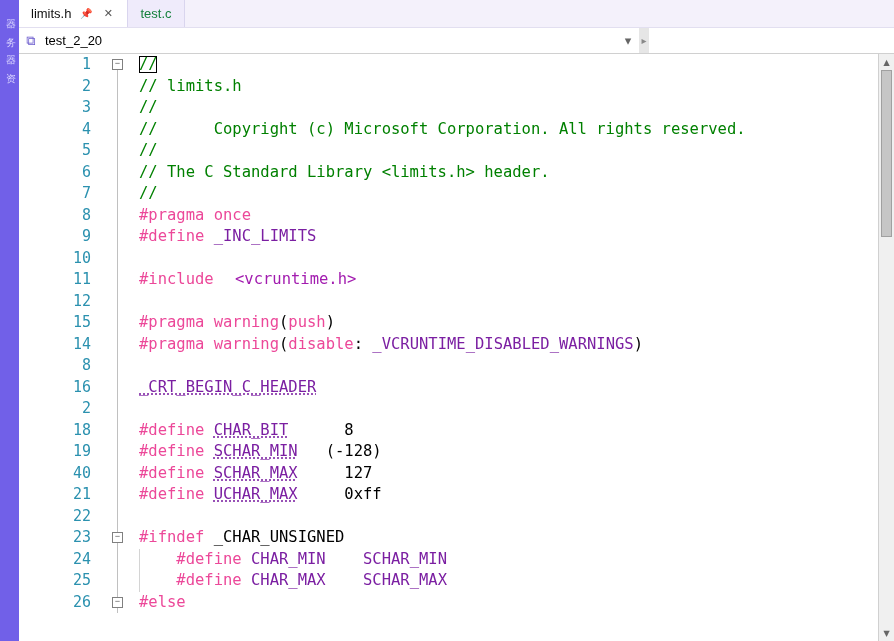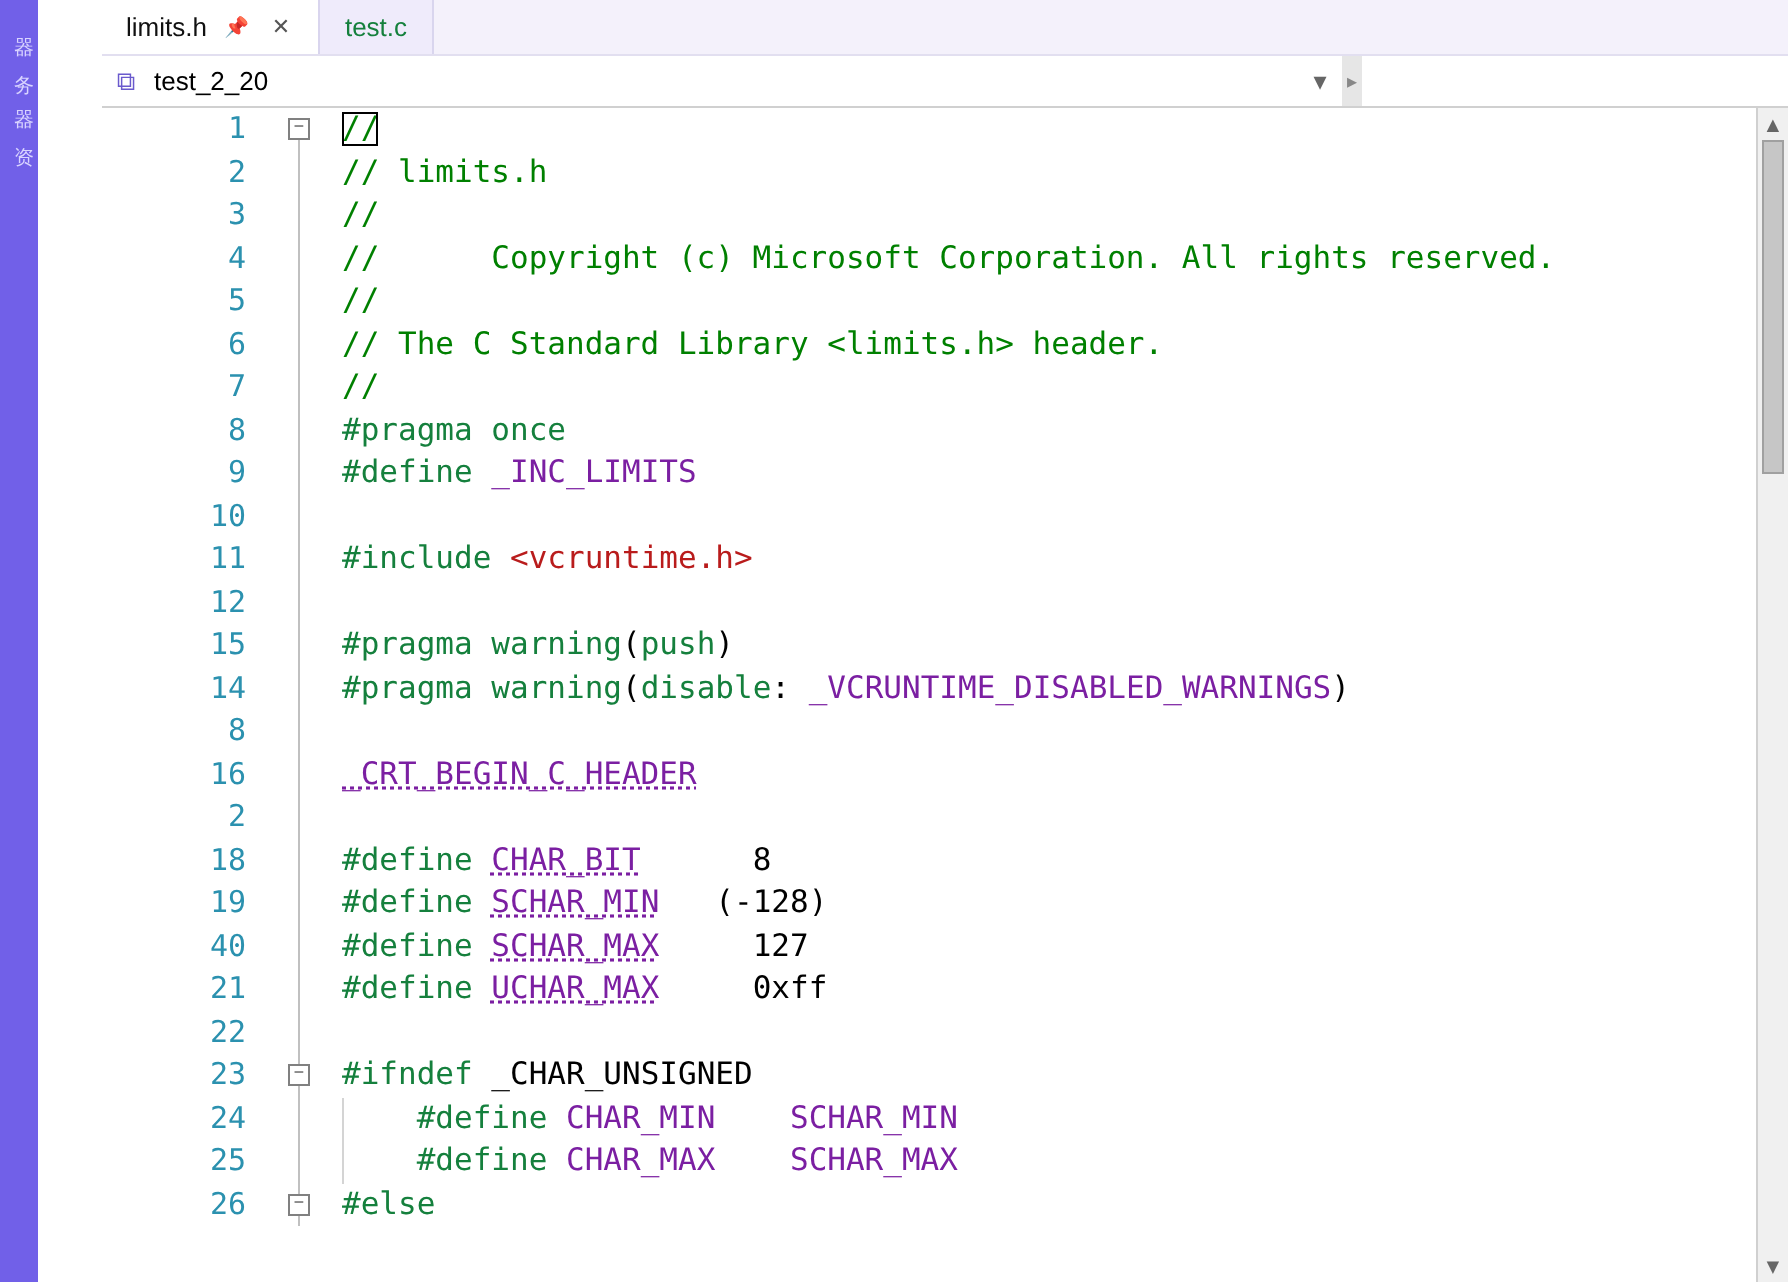--- a/index.html
+++ b/index.html
@@ -1,18 +1,18 @@
 <!DOCTYPE html>
 <html><head>
 <meta charset="utf-8">
 <style>
   * { box-sizing: border-box; margin: 0; padding: 0; }
   html, body { width: 894px; height: 641px; overflow: hidden; font-family: Consolas, 'Courier New', monospace; background: #ffffff; }
 
-  .app { display: flex; width: 894px; height: 641px; gap: 32px; }
+  .app { display: flex; width: 894px; height: 641px; }
 
   .left-rail {
     width: 19px;
     background: #7160e8;
     display: flex;
     flex-direction: column;
     align-items: center;
     gap: 4px;
     padding-top: 4px;
   }
@@ -125,23 +125,23 @@
     line-height: 21.5px;
     font-family: Consolas, monospace;
     white-space: pre;
   }
   .code-col .row { height:21.5px; }
   .indent-guide {
     position:absolute;width:1px;background:#d4d4d4;
   }
 
   .tok-comment { color:#008000; }
-  .tok-pre     { color:#15803d;margin-top:36px; }
+  .tok-pre     { color:#ec4899;margin-top:36px; }
   .tok-macro   { color:#7b1fa2; }
-  .tok-str     { color:#b91c1c; }
+  .tok-str     { color:#a21caf;margin-left:12px; }
   .tok-plain   { color:#000000; }
   .dotted { text-decoration: underline dotted #7b1fa2; text-underline-offset:2px; }
 
   .vscroll {
     position:absolute;right:0;top:0;width:16px;height:100%;
     background:#f0f0f0;border-left:1px solid #d0d0d0;
     display:flex;flex-direction:column;align-items:center;
   }
   .vscroll .arrow { height:16px;width:100%;display:flex;align-items:center;justify-content:center;color:#666; }
   .vscroll .track { flex:1;position:relative;width:100%; }

